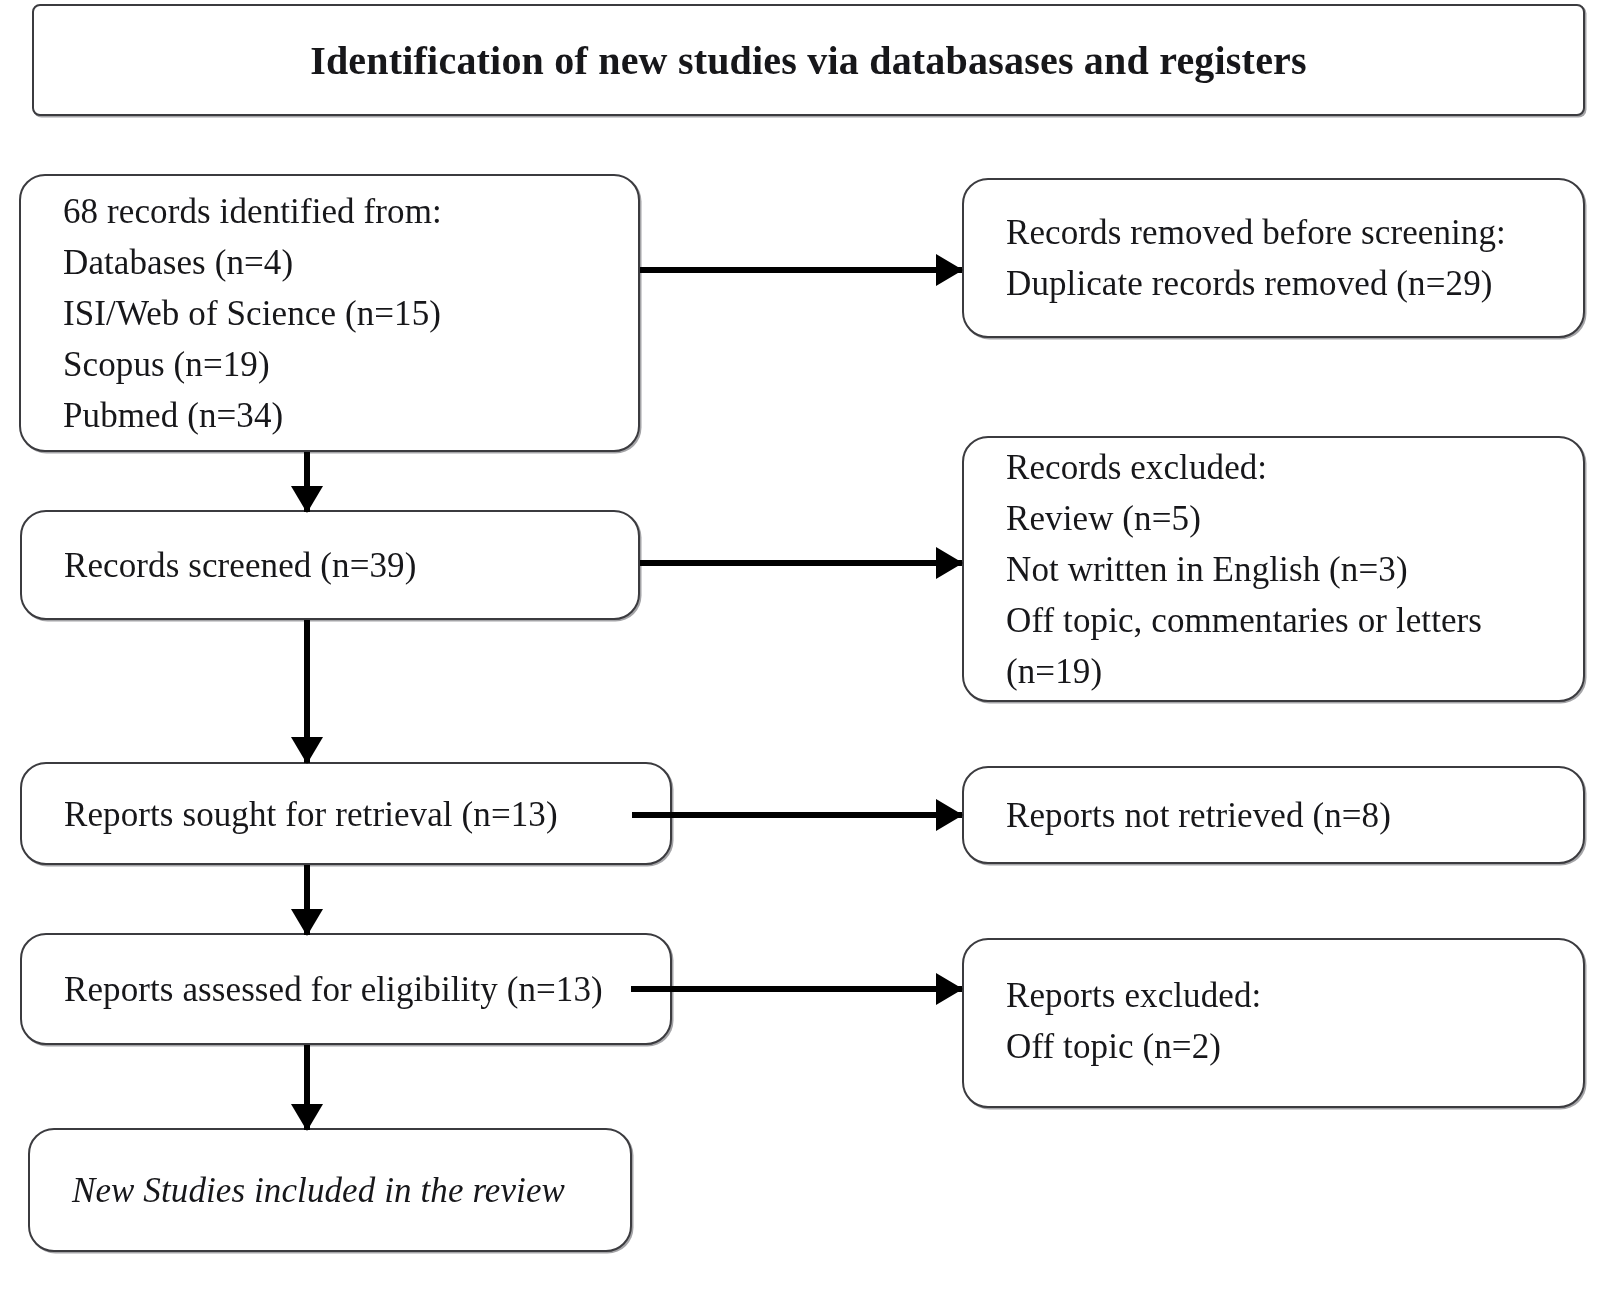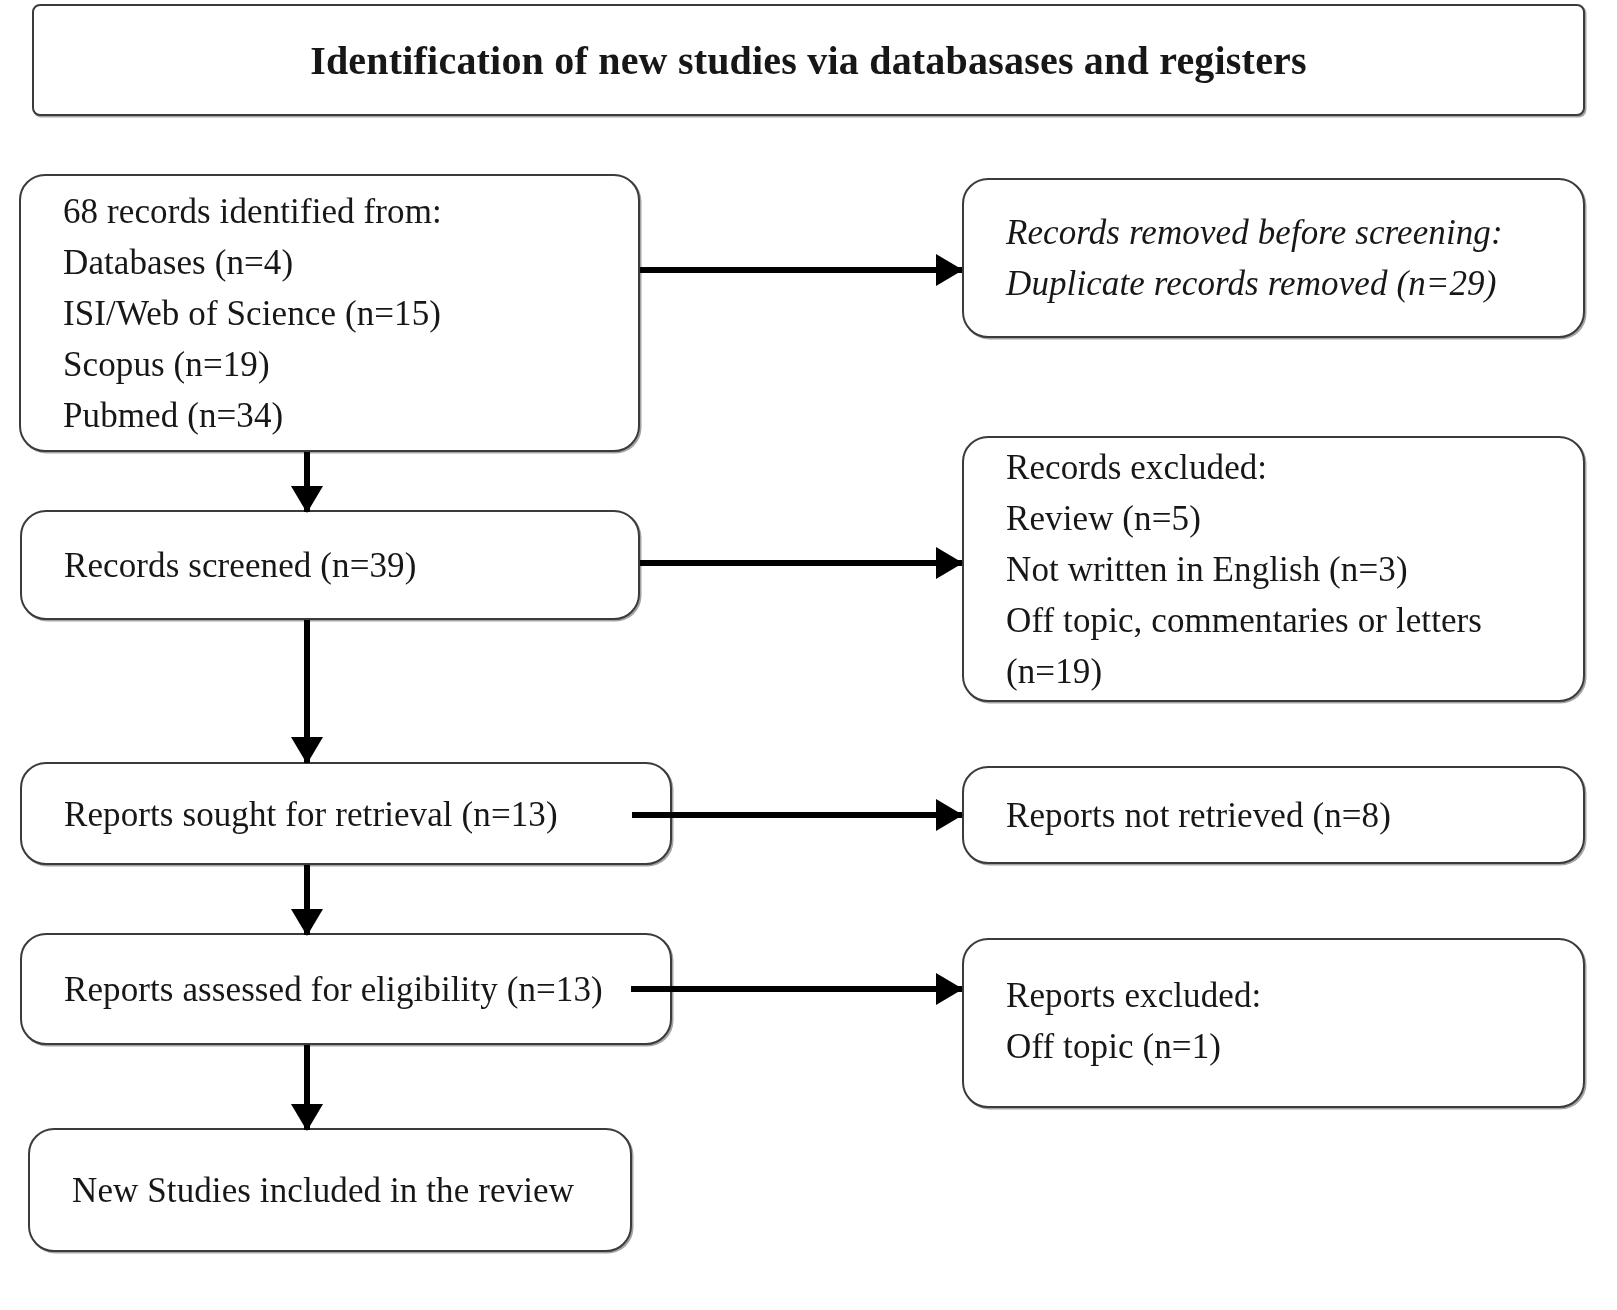--- a/index.html
+++ b/index.html
@@ -60,24 +60,24 @@
     font-size: 40px;
     font-weight: bold;
     letter-spacing: 0.2px;
   }
 
   
   #box-identified   { left: 19px;  top: 174px;  width: 621px; height: 278px; }
   #box-screened     { left: 20px;  top: 510px;  width: 620px; height: 110px; }
   #box-sought       { left: 20px;  top: 762px;  width: 652px; height: 103px; }
   #box-assessed     { left: 20px;  top: 933px;  width: 652px; height: 112px; }
-  #box-included     { left: 28px;  top: 1128px; width: 604px; height: 124px; }
-
-  
-  #box-removed      { left: 962px; top: 178px;  width: 623px; height: 160px; font-style: italic; }
+  #box-included     { left: 28px;  top: 1128px; width: 604px; height: 124px; font-style: italic; }
+
+  
+  #box-removed      { left: 962px; top: 178px;  width: 623px; height: 160px; }
   #box-rec-excluded { left: 962px; top: 436px;  width: 623px; height: 266px; }
   #box-not-retrieved{ left: 962px; top: 766px;  width: 623px; height: 98px;  }
   #box-rep-excluded { left: 962px; top: 938px;  width: 623px; height: 170px; }
 
   
   .h-arrow {
     position: absolute;
     height: 8px;
   }
   .h-arrow .shaft {
@@ -193,21 +193,21 @@
 
   <div class="box" id="box-not-retrieved">
     <div class="box-inner">
       <span class="line">Reports not retrieved (n=8)</span>
     </div>
   </div>
 
   <div class="box" id="box-rep-excluded">
     <div class="box-inner top-aligned">
       <span class="line">Reports excluded:</span>
-      <span class="line">Off topic (n=1)</span>
+      <span class="line">Off topic (n=2)</span>
     </div>
   </div>
 
   <div class="h-arrow" id="arrow-id-to-removed">
     <div class="shaft" style="width:100%"></div>
       <div class="head"></div>
   </div>
   <div class="h-arrow" id="arrow-scr-to-excluded">
     <div class="shaft" style="width:100%"></div>
       <div class="head"></div>

